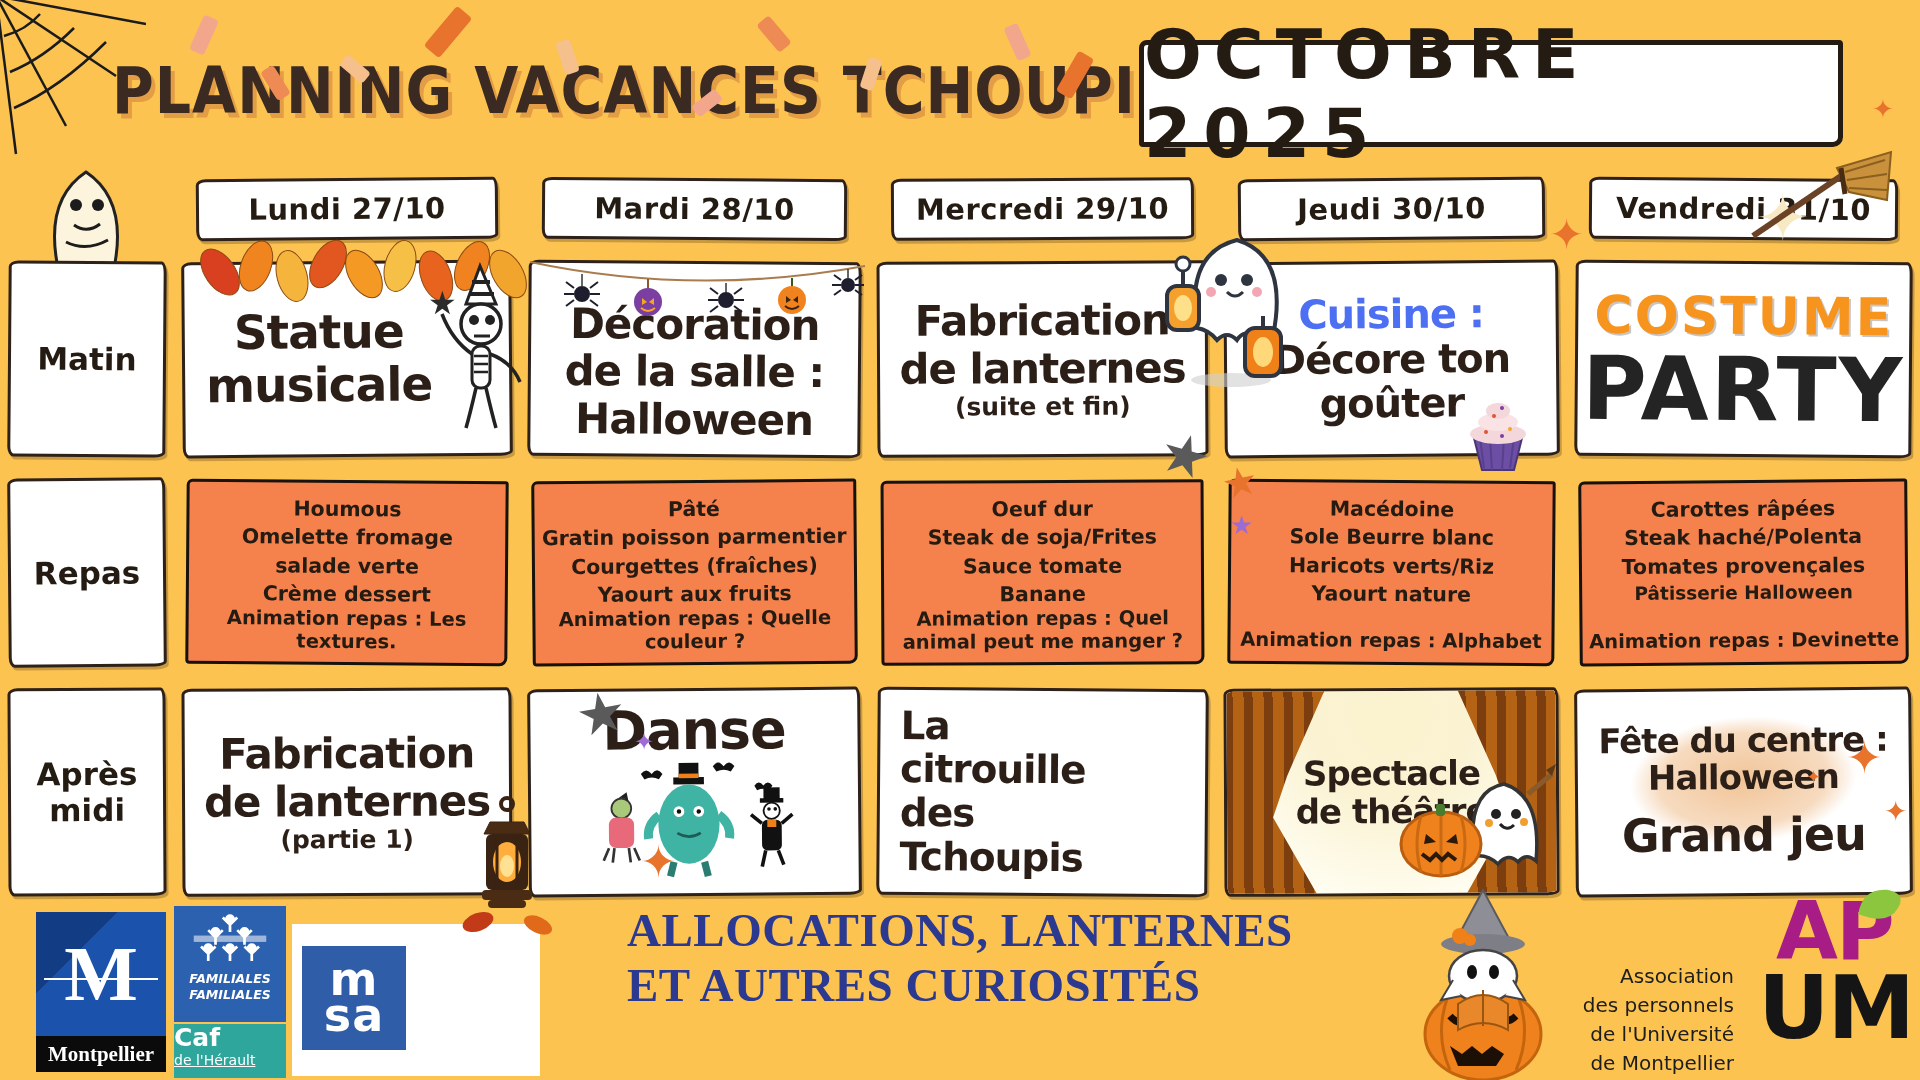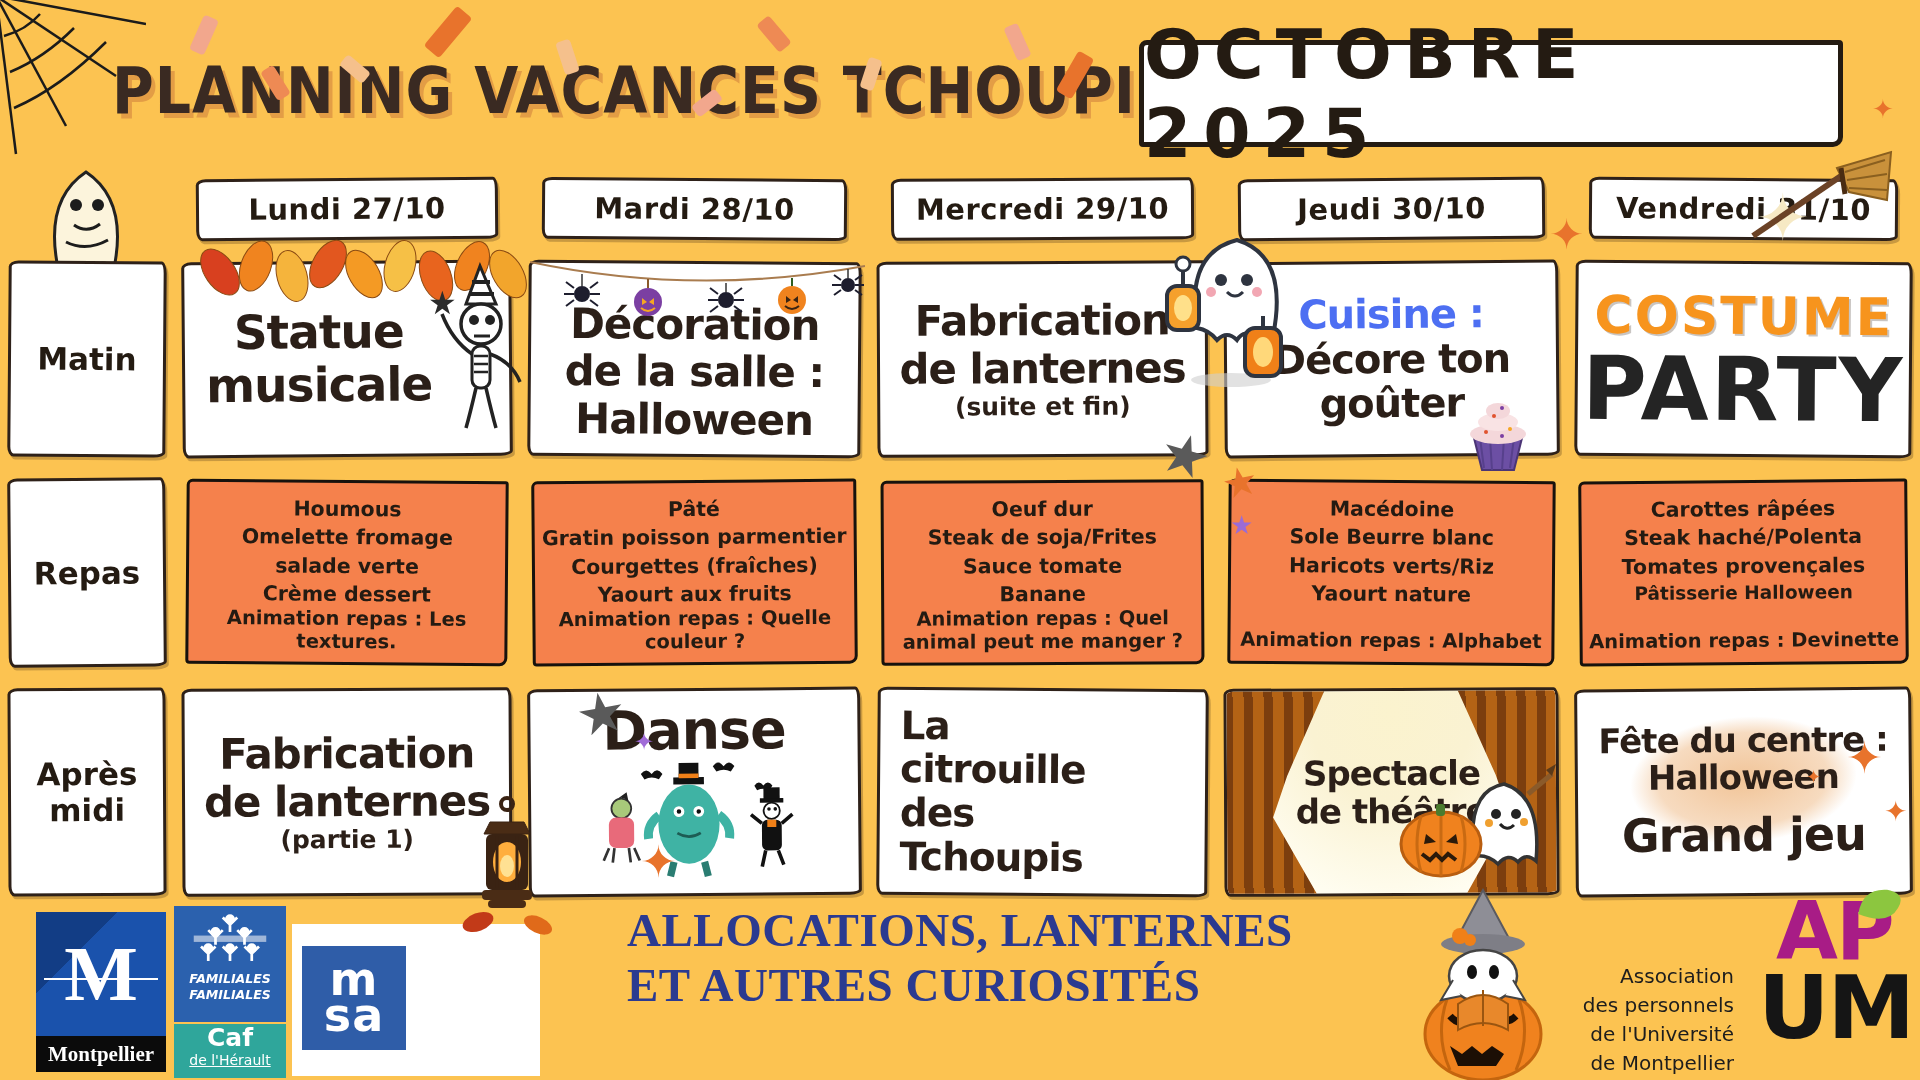--- a/index.html
+++ b/index.html
@@ -97,21 +97,21 @@
   .logo-mtp{ left:36px; top:912px; width:130px; height:160px; }
   .logo-mtp .sq{ width:100%; height:124px; background:linear-gradient(135deg,#123D85 0 32%,#1A52AC 32%);
      position:relative; display:flex; align-items:center; justify-content:center; }
   .logo-mtp .sq .mline{ position:absolute; left:8px; right:8px; top:66px; height:2px; background:#fff; }
   .logo-mtp .sq .m{ font-family:"Liberation Serif", serif; font-weight:bold; font-size:78px; color:#fff; line-height:1; position:relative;}
   .logo-mtp .band{ width:100%; height:36px; background:#0B0B0B; display:flex; align-items:center; justify-content:center;
      font-family:"Liberation Serif", serif; font-weight:bold; font-size:21px; color:#fff; }
   .logo-caf{ left:174px; top:906px; width:112px; height:170px; }
   .logo-caf .top{ width:100%; height:116px; background:#2B61AE; display:flex; flex-direction:column; align-items:center; padding-top:6px;}
   .logo-caf .org{ color:#fff; font-style:italic; font-weight:bold; font-size:12.5px; line-height:1.15; text-align:center; margin-top:2px;}
-  .logo-caf .bot{ width:100%; height:54px; background:#2FA69B; color:#fff; text-align:center; }
+  .logo-caf .bot{ width:100%; height:54px; background:#2FA69B; color:#fff; text-align:left; }
   .logo-caf .bot .caf{ font-weight:bold; font-size:25px; line-height:1.1; margin-top:2px;}
   .logo-caf .bot .reg{ font-size:14px;text-decoration:underline; }
   .logo-msa{ left:292px; top:924px; width:248px; height:152px; background:#fff; display:flex; padding:14px 10px; }
   .logo-msa .sq{ width:104px; height:104px; background:#2F5DA8; margin-top:8px;
       display:flex; flex-direction:column; align-items:center; justify-content:center; }
   .logo-msa .sq div{ color:#fff; font-weight:bold; font-size:46px; line-height:.78; letter-spacing:1px;}
   .logo-msa ul{ list-style:none; margin-left:12px; flex:1; }
   .logo-msa li{ color:#2F5DA8; font-weight:bold; font-size:21.5px; padding:2px 0 3px; border-top:2px solid #F0A73C; }
   .logo-msa li:last-child{ border-bottom:2px solid #F0A73C; }
   .apum-text{ left:1556px; top:962px; width:178px; text-align:right; color:#1d1d1d;

